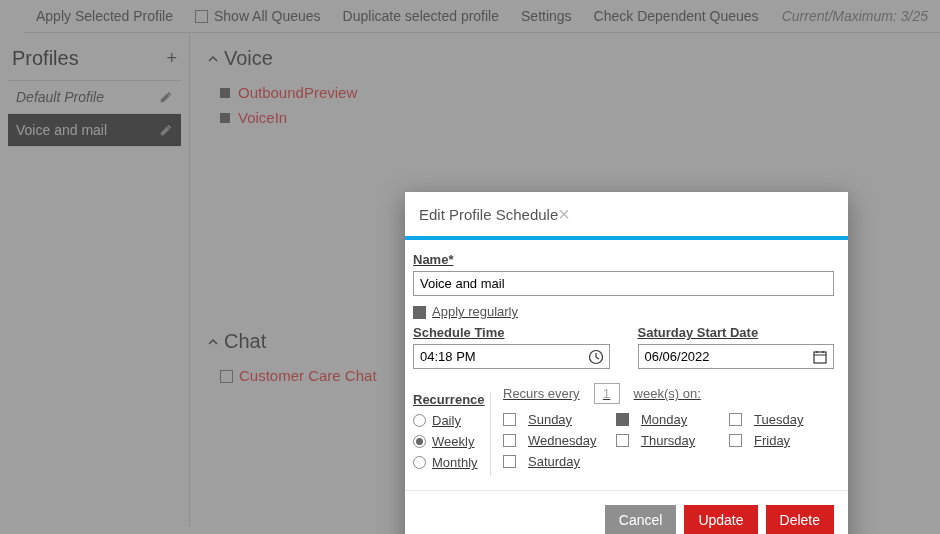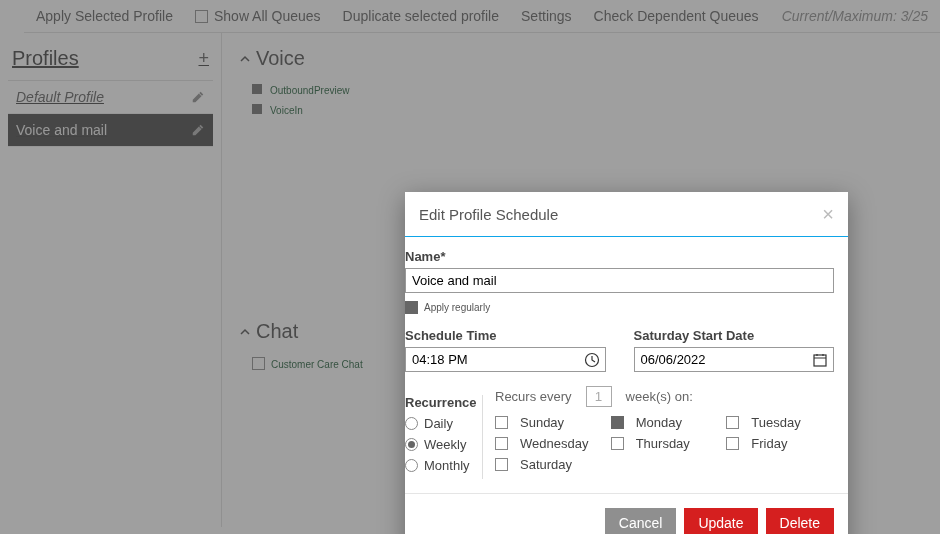--- a/index.html
+++ b/index.html
@@ -5,47 +5,47 @@
 * { box-sizing: border-box; margin: 0; padding: 0; }
 body { font-family: Arial, Helvetica, sans-serif; background: #fff; font-size: 14px; color: #333; width: 940px; height: 534px; overflow: hidden; position: relative; }
 
 .toolbar { display: flex; align-items: center; gap: 22px; padding: 8px 12px; border-bottom: 1px solid #ddd; font-size: 14px; color: #555; margin-left: 24px; }
 .toolbar .item { cursor: pointer; }
 .toolbar .status { margin-left: auto; font-style: italic; color: #888; }
 .cb { display: inline-block; width: 13px; height: 13px; border: 1px solid #888; margin-right: 6px; vertical-align: -2px; background:#fff; }
 .cb.filled { background: #666; border-color:#666; }
 
 .main { display: flex; height: calc(100% - 40px); }
-.sidebar { width: 222px; border-right: 1px solid #ddd; padding: 14px 8px 0 8px; text-decoration: underline; }
+.sidebar { width: 190px; border-right: 1px solid #ddd; padding: 14px 8px 0 8px; }
 .sidebar h2 { font-size: 20px; font-weight: 400; display:flex; justify-content:space-between; align-items:center; padding: 0 4px 10px 4px; border-bottom:1px solid #ddd;}
 .profile-row { display:flex; justify-content:space-between; align-items:center; padding:8px 8px; font-style:italic; color:#555; border-bottom:1px solid #eee;}
 .profile-row.active { background:#3a3a3a; color:#eee; font-style:normal; }
 .edit-icon { width:14px; height:14px; opacity:0.7; }
 
 .content { flex:1; padding: 14px 18px; }
 .section-h { font-size:20px; color:#444; display:flex; align-items:center; gap:6px; margin-bottom:10px; }
 .chev { display:inline-block; width:10px;height:10px; transform:rotate(180deg);}
 .chev svg{width:10px;height:10px;}
 .bullet { display:inline-block; width:10px; height:10px; background:#666; margin-right:8px; vertical-align:0px; }
-.queue-item { color:#14532d; font-size:10px; padding:4px 0 4px 12px; }
+.queue-item { color:#ef4444; font-size:15px; padding:4px 0 4px 12px; }
 .spacer { height: 200px; }
 
 .overlay { position:absolute; inset:0; background: rgba(80,80,80,0.55); }
 .modal { position:absolute; left:405px; top:192px; width:443px; background:#fff; box-shadow: 0 6px 24px rgba(0,0,0,0.35); }
-.modal-header { display:flex; justify-content:space-between; align-items:center; padding:12px 14px; border-bottom:1px solid #0ea5e9; font-size:15px; color:#555;}
+.modal-header { display:flex; justify-content:flex-start; align-items:center; padding:12px 14px; border-bottom:4px solid #0ea5e9; font-size:15px; color:#555;}
 .close-x { color:#bbb; font-size:20px; line-height:1; cursor:pointer; }
-.modal-body { padding: 12px 14px 4px 0; }
+.modal-body { padding: 12px 14px 4px 8px; text-decoration: underline; }
 .label { font-size:13px; font-weight:bold; color:#444; margin-bottom:4px; display:block; }
 .text-input { width:100%; border:1px solid #999; padding:4px 6px; font-size:13px; }
-.row2 { display:flex; gap:28px; margin-top:14px; }
+.row2 { display:flex; gap:28px; margin-top:6px; }
 .col { flex:1; }
 .input-icon { position:relative;border-radius:7px; }
 .input-icon .text-input { padding-right: 26px; }
 .input-icon .ic { position:absolute; right:6px; top:50%; transform:translateY(-50%); width:16px;height:16px; color:#555;}
-.apply-row { margin-top:8px; color:#555; font-size:10px; display:flex; align-items:center; }
+.apply-row { margin-top:8px; color:#555; font-size:13px; display:flex; align-items:flex-end; }
 
 .recurrence { display:flex; margin-top:14px; font-size:13px; color:#444; }
 .rec-left { width:78px; border-right:1px solid #ddd; padding-right:6px;margin-top:9px;}
 .rec-left .hdr { font-weight:bold; margin-bottom:6px;}
 .radio { display:flex; align-items:center; gap:6px; margin:6px 0; }
 .r { width:13px;height:13px;border:1px solid #888;border-radius:50%; display:inline-flex;align-items:center;justify-content:center;}
 .r.sel::after { content:""; width:7px;height:7px;background:#666;border-radius:50%; }
 .rec-right { flex:1; padding-left:12px; }
 .rec-top { display:flex; align-items:center; gap:14px; color:#666; margin-bottom:8px;}
 .num { width:26px; border:1px solid #aaa; text-align:center; padding:2px 0; color:#aaa; }

